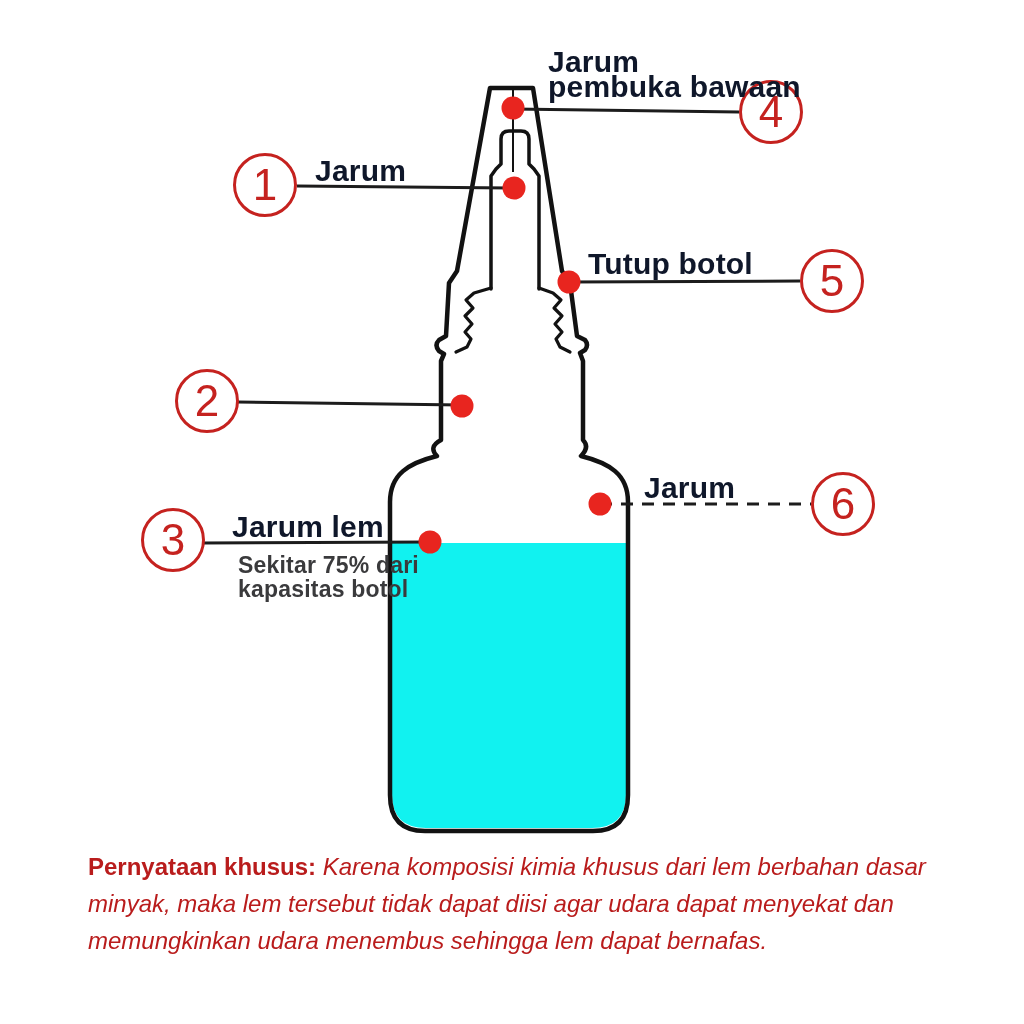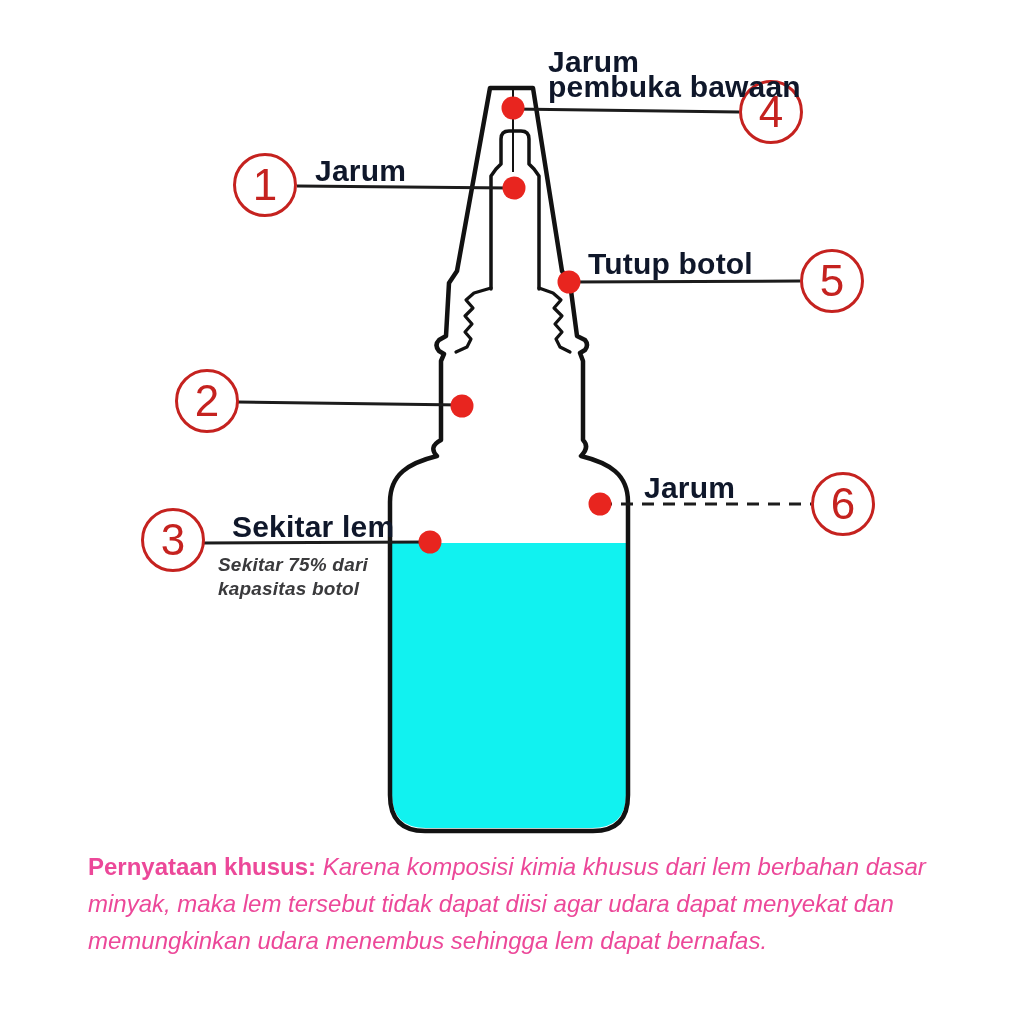--- a/index.html
+++ b/index.html
@@ -17,27 +17,27 @@
     border:3.5px solid #c5221f;color:#c5221f;background:#ffffff;
     display:flex;align-items:center;justify-content:center;
     font-size:44px;font-weight:400;line-height:1;box-sizing:border-box;
   }
   
   .part-label{
     position:absolute;color:#0f172a;font-weight:700;
     font-size:30px;line-height:25px;white-space:pre-line;letter-spacing:0.2px;
   }
   .part-sublabel{
-    position:absolute;color:#3a3a3c;font-weight:700;font-style:italic;
-    font-size:19px;line-height:24px;white-space:pre-line;letter-spacing:0.2px;
+    position:absolute;color:#3a3a3c;font-weight:700;
+    font-size:23px;line-height:24px;white-space:pre-line;letter-spacing:0.2px;margin-left:20px;
   }
   
   .footer{
     position:absolute;left:88px;top:848px;width:866px;
-    color:#ec4899;font-size:24px;line-height:37px;
+    color:#b91c1c;font-size:24px;line-height:37px;
   }
   .footer .lead{font-weight:700;font-style:normal;}
   .footer .body{font-weight:400;font-style:italic;}
 </style>
 </head>
 <body>
 
 <div class="canvas">
 
   <svg class="diagram" width="1024" height="1024" viewBox="0 0 1024 1024">
@@ -88,21 +88,21 @@
   <div class="co-num" style="left:141px;top:508px;">3</div>
   <div class="co-num" style="left:739px;top:80px;">4</div>
   <div class="co-num" style="left:800px;top:249px;">5</div>
   <div class="co-num" style="left:811px;top:472px;">6</div>
 
   <div class="part-label" style="left:548px;top:49px;">Jarum
 pembuka bawaan</div>
   <div class="part-label" style="left:315px;top:158px;">Jarum</div>
   <div class="part-label" style="left:588px;top:251px;">Tutup botol</div>
   <div class="part-label" style="left:644px;top:475px;">Jarum</div>
-  <div class="part-label" style="left:232px;top:514px;">Sekitar lem</div>
+  <div class="part-label" style="left:232px;top:514px;">Jarum lem</div>
   <div class="part-sublabel" style="left:218px;top:553px;">Sekitar 75% dari
 kapasitas botol</div>
 
   <div class="footer">
     <span class="lead">Pernyataan khusus:</span>
     <span class="body">Karena komposisi kimia khusus dari lem berbahan dasar minyak, maka lem tersebut tidak dapat diisi agar udara dapat menyekat dan memungkinkan udara menembus sehingga lem dapat bernafas.</span>
   </div>
 
 </div>
 

